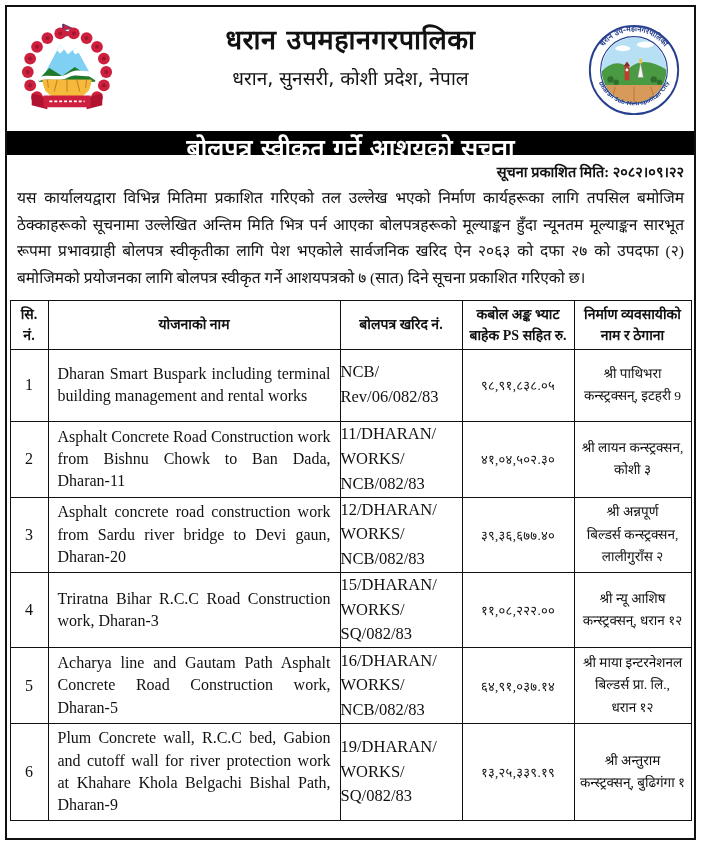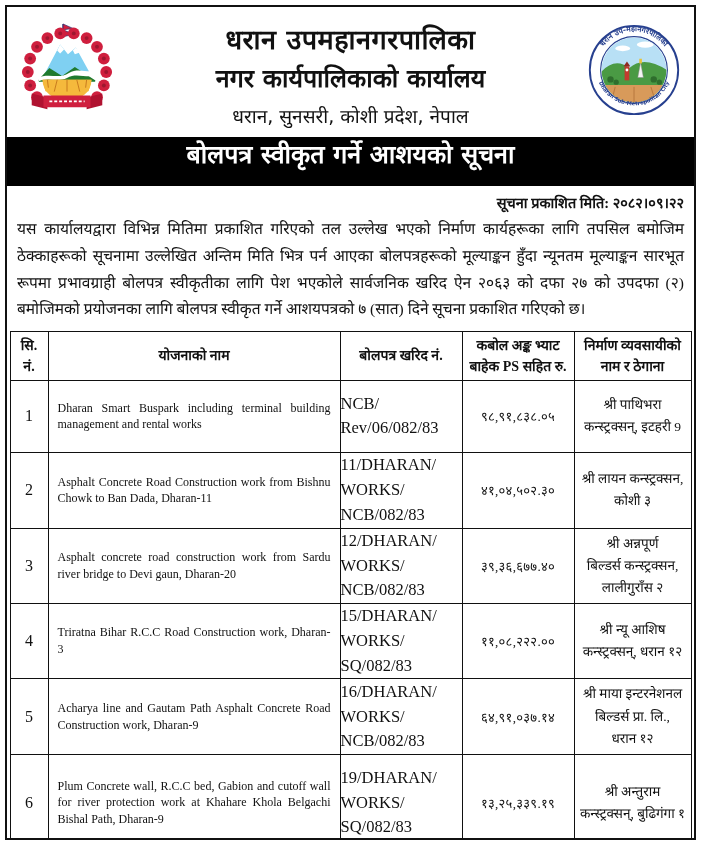--- a/index.html
+++ b/index.html
@@ -32,21 +32,21 @@
     font-weight: 800; font-size: 25px; line-height: 1.3; margin-top: 6px;
   }
   .title-address {
     font-family: "DejaVu Sans", sans-serif;
     font-weight: 400; font-size: 19px; margin-top: 8px;
   }
   
   .banner {
     background: #000; color: #fff; text-align: center;
     font-family: "DejaVu Sans", sans-serif; font-weight: 800;
-    font-size: 25px; line-height: 36px; height: 49px;
+    font-size: 25px; line-height: 36px; height: 24px;
     margin-top: 4px;
   }
   
   .pub-date {
     text-align: right; font-weight: 700; font-size: 14.5px;
     padding: 6px 10px 0 0;
   }
   .notice-body {
     padding: 4px 10px 0 10px;
     font-size: 15.5px; line-height: 1.72; text-align: justify;
@@ -60,21 +60,21 @@
     border: 1.6px solid #111; vertical-align: middle;
     overflow: hidden;
   }
   .notice-table th {
     font-family: "Liberation Serif", serif;
     font-weight: 700; font-size: 14px; text-align: center;
     white-space: pre-line; line-height: 1.5; padding: 3px 2px;
   }
   td.c-sn { text-align: center; font-size: 16px; font-family: "Liberation Serif", serif; }
   td.c-proj {
-    font-family: "Liberation Serif", serif; font-size: 12px;
+    font-family: "Liberation Serif", serif; font-size: 16px;
     text-align: justify; padding: 3px 9px; line-height: 1.4; margin-left: 24px;
   }
   td.c-tender {
     font-family: "Liberation Serif", serif; font-size: 16.5px;
     white-space: pre-line; line-height: 1.5;
   }
   td.c-amount { text-align: center; font-size: 13px; letter-spacing: 0.3px; }
   td.c-contr {
     text-align: center; font-size: 13.5px;
     white-space: pre-line; line-height: 1.65; padding: 2px 3px;
@@ -153,21 +153,20 @@
           <path d="M14 72 L30 76 L30 88 L14 84 Z" fill="#b01230"></path>
           <path d="M86 72 L70 76 L70 88 L86 84 Z" fill="#b01230"></path>
           <path d="M26 74 L74 74 L74 86 L26 86 Z" fill="#cf1f3e"></path>
           <line x1="32" y1="80" x2="68" y2="80" stroke="#ffffff" stroke-width="1.6" stroke-dasharray="3 2"></line>
         </g>
       </svg>
     </div>
 
     <div class="titles">
       <div class="title-main">धरान उपमहानगरपालिका</div>
-      <div class="title-office">नगर कार्यपालिकाको कार्यालय</div>
       <div class="title-address">धरान, सुनसरी, कोशी प्रदेश, नेपाल</div>
     </div>
 
     <div class="logo-box">
       <svg width="94" height="98" viewBox="0 0 100 100">
         <circle cx="50" cy="50" r="47" fill="#ffffff" stroke="#27408f" stroke-width="2"></circle>
         <circle cx="50" cy="50" r="35.5" fill="#ffffff" stroke="#27408f" stroke-width="1.2"></circle>
         <clipPath id="sealClip">
             <circle cx="50" cy="50" r="34.5"></circle>
           </clipPath>
@@ -273,21 +272,21 @@
         <td class="c-proj">Triratna Bihar R.C.C Road Construction work, Dharan-3</td>
         <td class="c-tender">15/DHARAN/
 WORKS/
 SQ/082/83</td>
         <td class="c-amount">११,०८,२२२.००</td>
         <td class="c-contr">श्री न्यू आशिष
 कन्स्ट्रक्सन्, धरान १२</td>
       </tr>
       <tr style="height:76px">
         <td class="c-sn">5</td>
-        <td class="c-proj">Acharya line and Gautam Path Asphalt Concrete Road Construction work, Dharan-9</td>
+        <td class="c-proj">Acharya line and Gautam Path Asphalt Concrete Road Construction work, Dharan-5</td>
         <td class="c-tender">16/DHARAN/
 WORKS/
 NCB/082/83</td>
         <td class="c-amount">६४,९१,०३७.१४</td>
         <td class="c-contr">श्री माया इन्टरनेशनल
 बिल्डर्स प्रा. लि.,
 धरान १२</td>
       </tr>
       <tr style="height:96px">
         <td class="c-sn">6</td>

